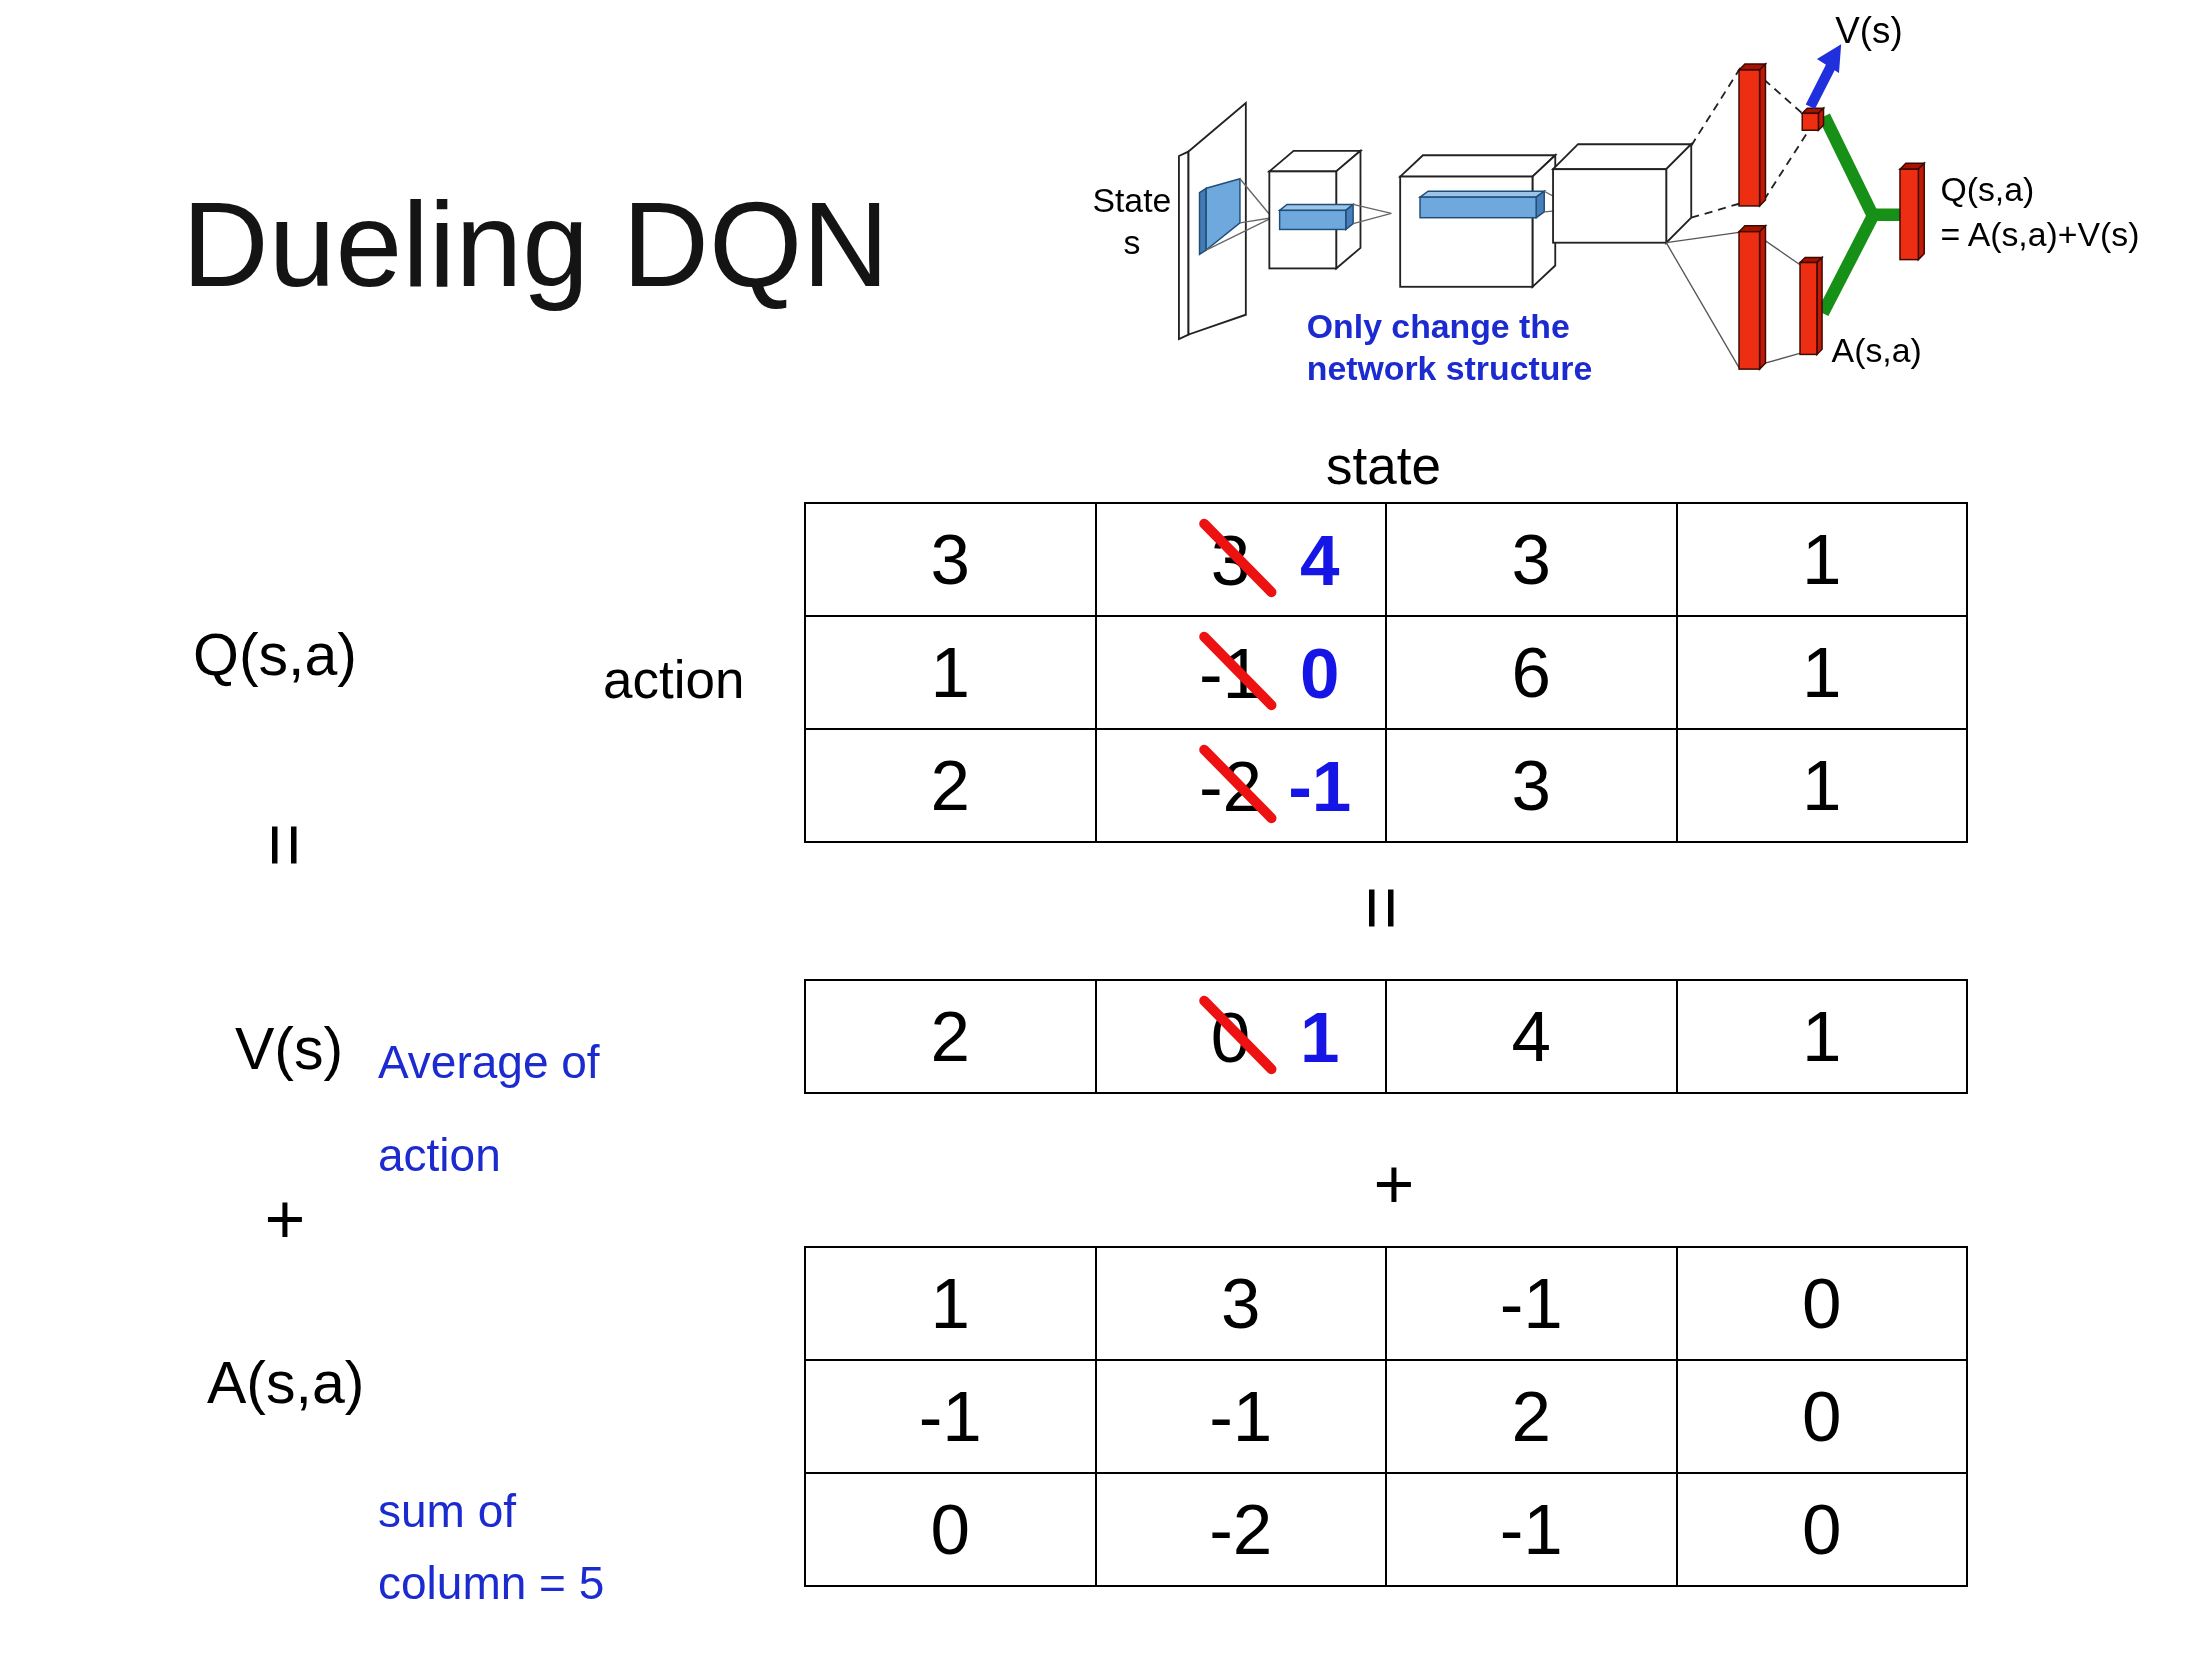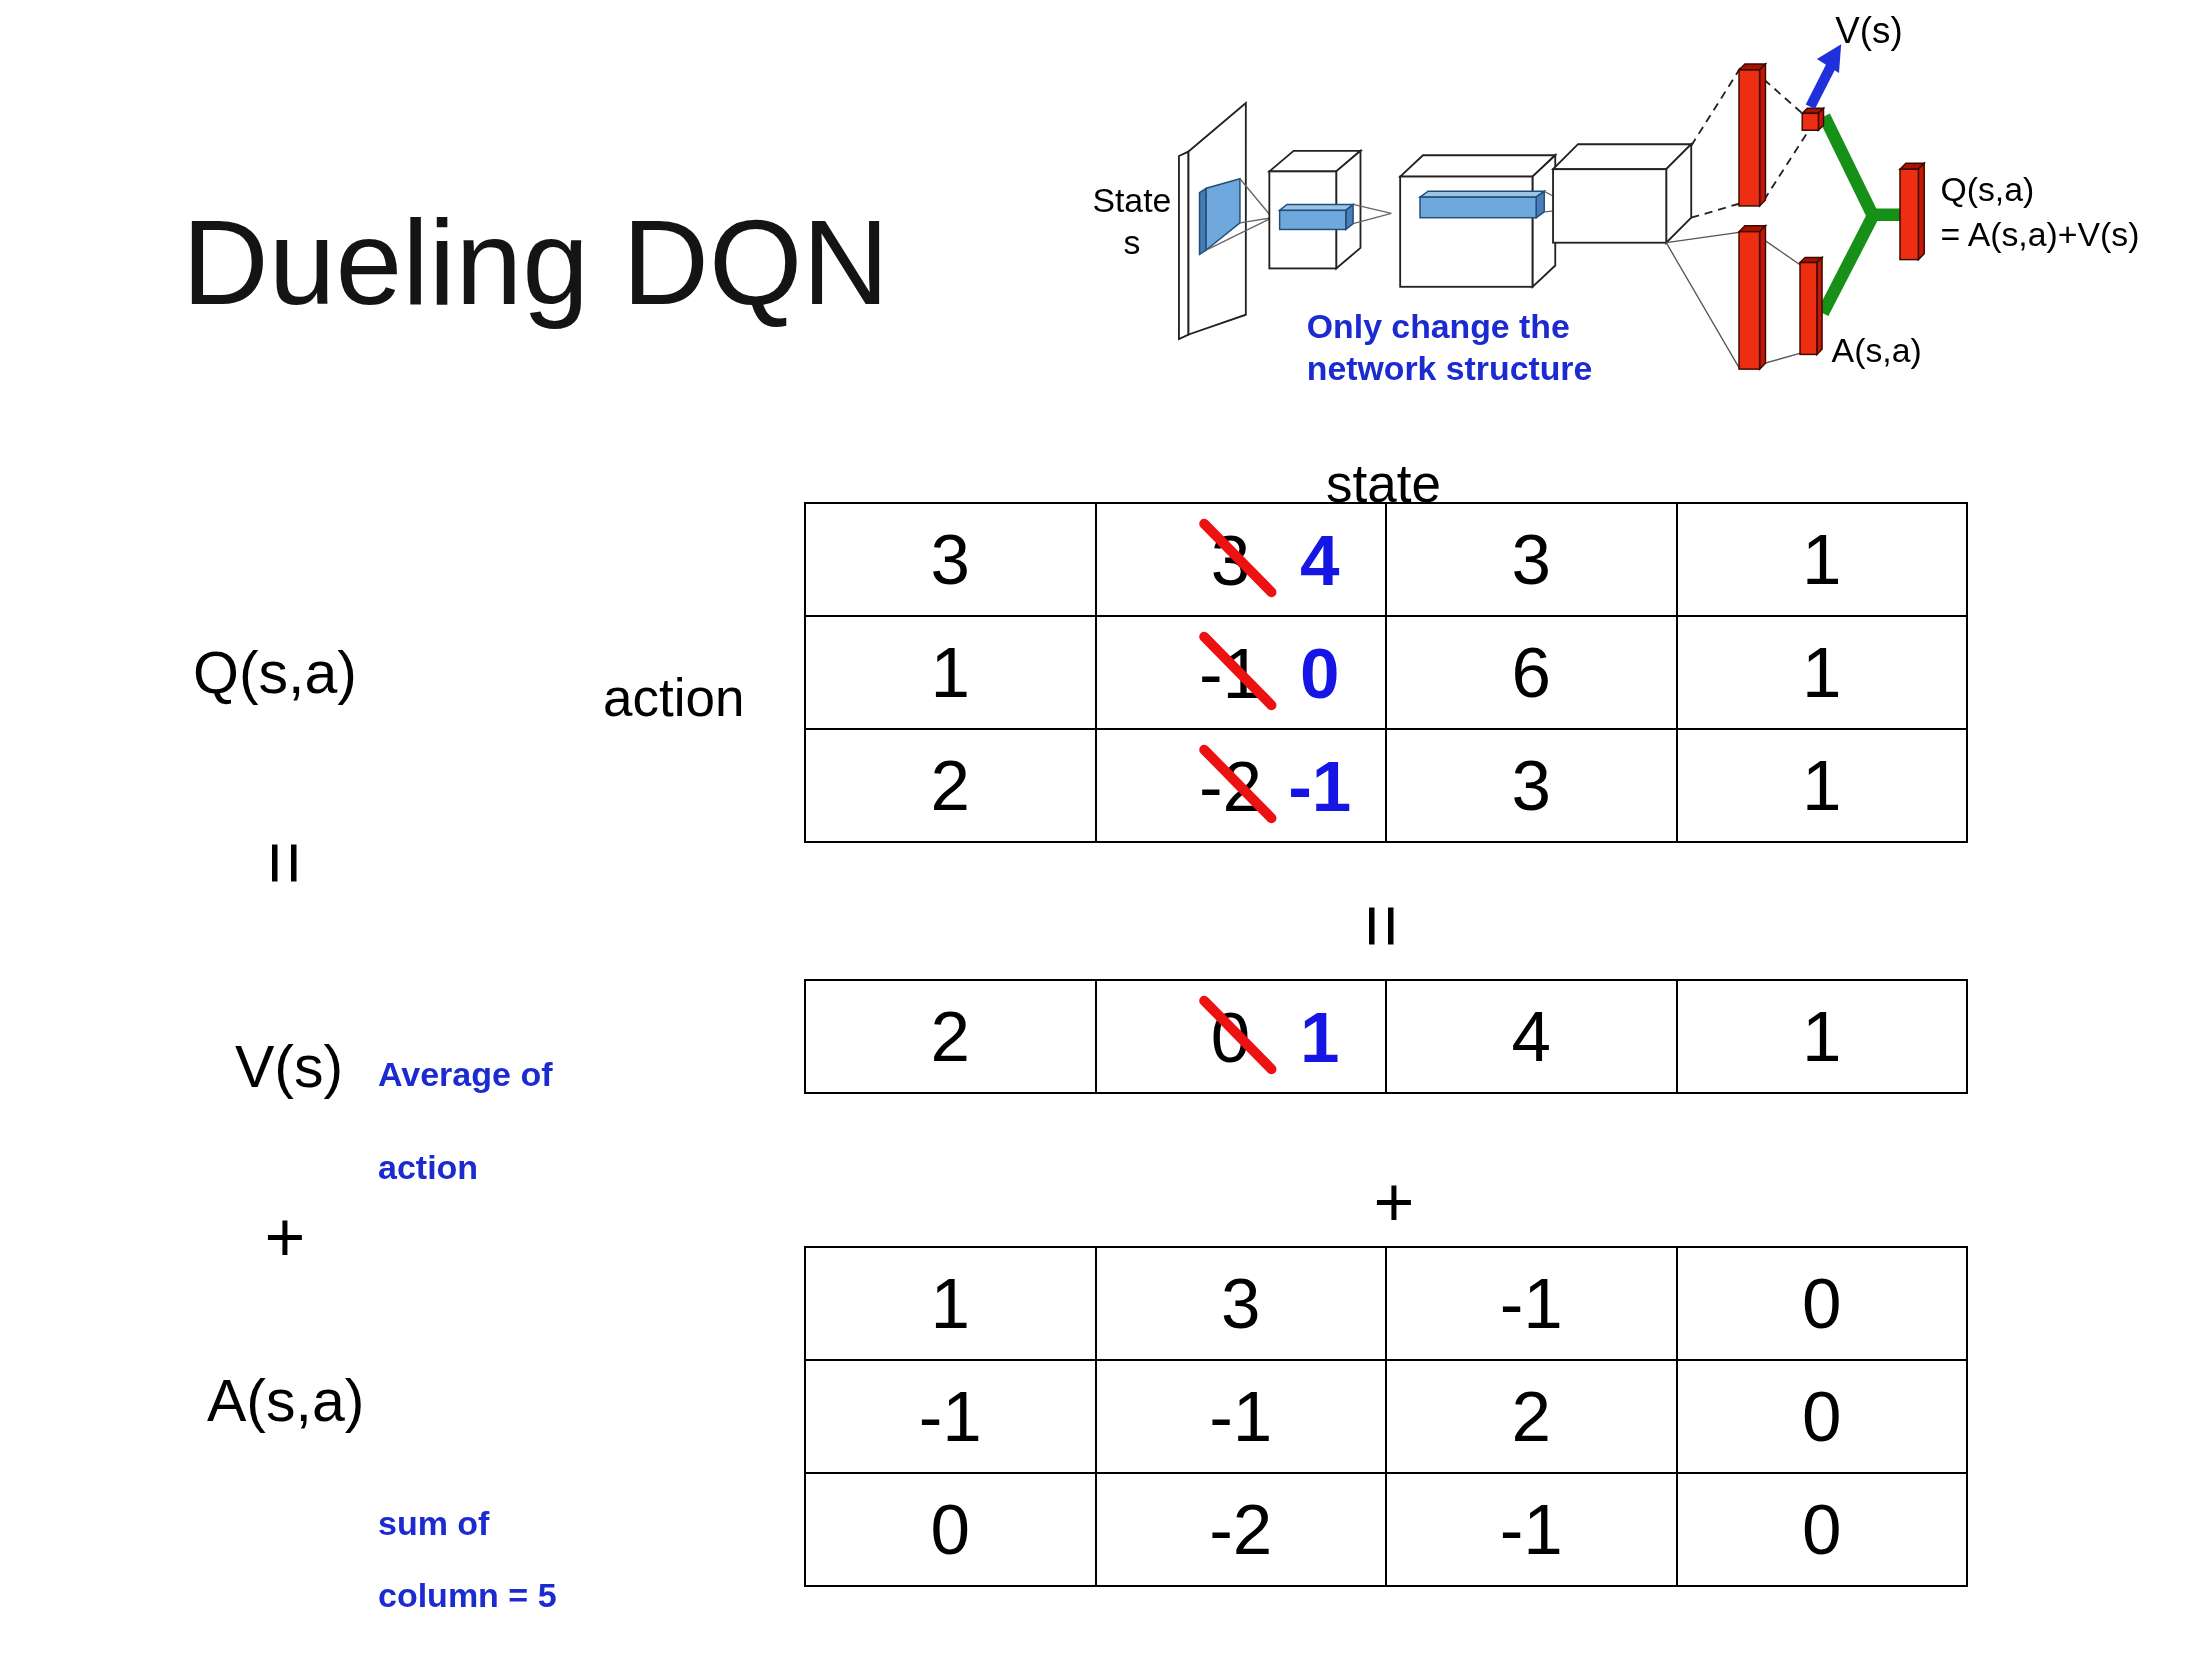--- a/index.html
+++ b/index.html
@@ -1,20 +1,20 @@
 <!DOCTYPE html>
 <html style="font-size:11.8px"><head>
 <meta charset="utf-8">
 <style>
   html,body { margin:0; padding:0; background:#ffffff; }
   #slide {
     position:relative; width:2205px; height:1654px; background:#ffffff;
     font-family:"Liberation Sans", sans-serif; color:#000; overflow:hidden;
   }
-  .abs { position:absolute; line-height:1; white-space:nowrap;margin-top:18px; }
+  .abs { position:absolute; line-height:1; white-space:nowrap; }
   #title { left:182px; top:184px; font-size:120px; font-weight:300; color:#141414; letter-spacing:0px; }
 
   
   .tbl { position:absolute; left:804px; width:1164px; border:2.2px solid #000; background:#fff; box-sizing:border-box; }
   #q-table { top:502px; }
   #v-table { top:979px; }
   #a-table { top:1246px; }
   .trow { display:flex; border-bottom:2.9px solid #000; }
   .trow:last-child { border-bottom:none; }
   .cell { flex:1 1 0; height:111px; position:relative; display:flex; align-items:center; justify-content:center;
@@ -22,21 +22,21 @@
   .cell:last-child { border-right:none; }
   .num { font-size:71px; font-weight:400; }
   .old { position:absolute; left:50%; top:50%; transform:translate(calc(-50% - 10.3px), -50%); }
   .new { position:absolute; left:50%; top:50%; transform:translate(calc(-50% + 79px), -50%); color:#1515e6; font-weight:700; }
   .strike { position:absolute; left:calc(50% - 56px); top:49px; width:106px; height:9.6px;
             background:#ed1111; border-radius:5.1px; transform:rotate(45.5deg); }
 
   
   .lbl { font-size:59px; }
   .axis { font-size:53px; }
-  .blue-note { font-size:34px; font-weight:700; color:#1b2bd0; }
+  .blue-note { font-size:46px; font-weight:400; color:#1b2bd0; }
   .op { display:flex; align-items:center; justify-content:center; width:88px; height:88px; }
   .eq { font-size:76px; transform:rotate(90deg); }
   .plus { font-size:70px; }
 
   svg text { font-family:"Liberation Sans", sans-serif; }
 </style>
 </head>
 <body>
 
 <div id="slide">

